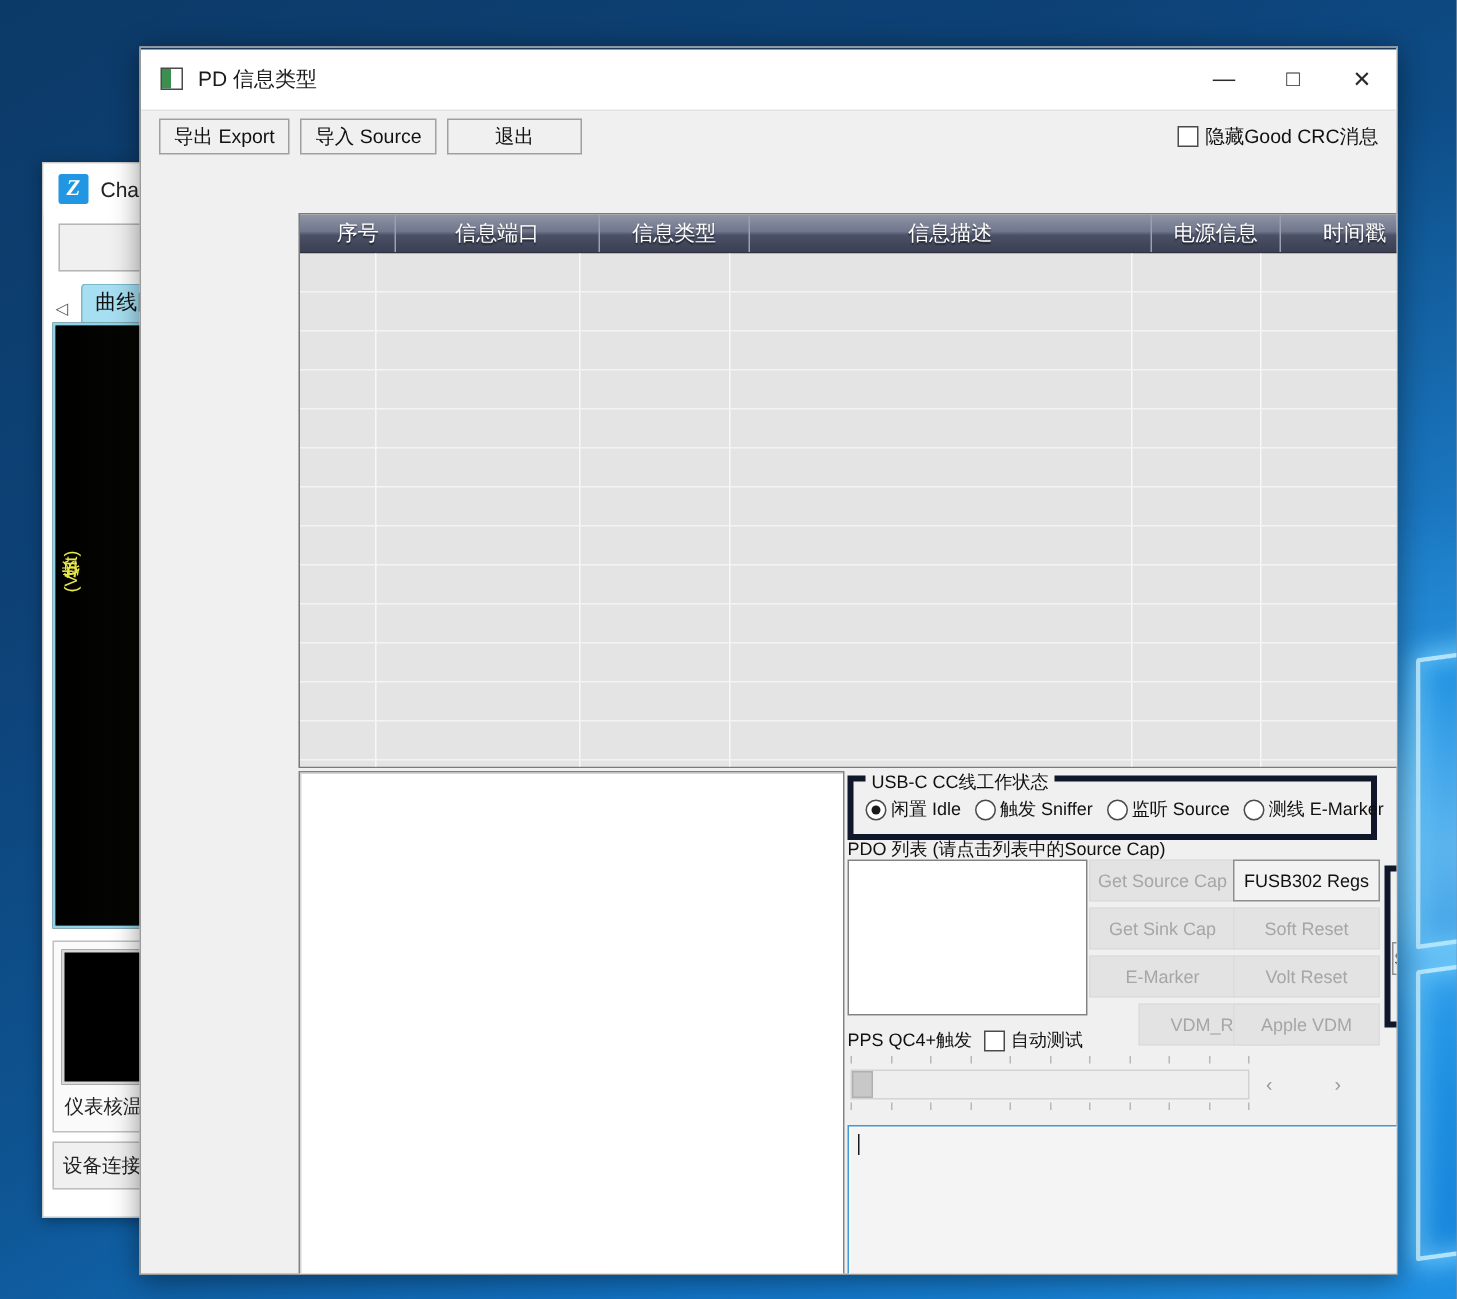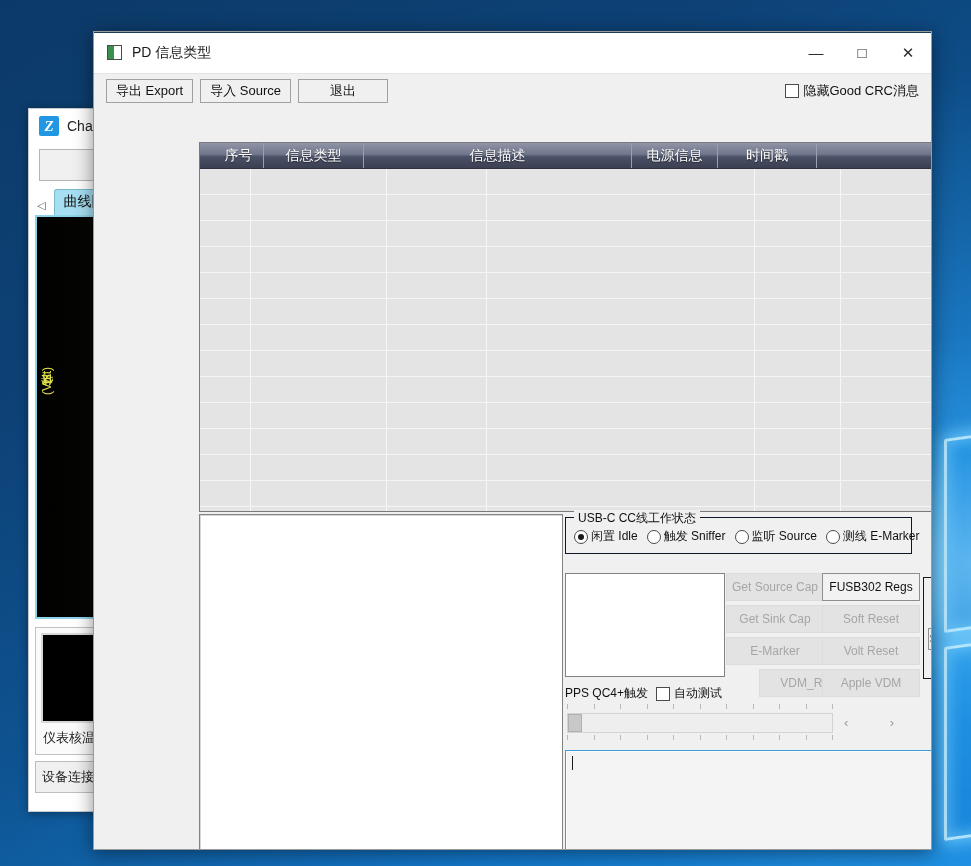--- a/index.html
+++ b/index.html
@@ -86,21 +86,21 @@
     text-shadow:0 1px 1px rgba(0,0,0,.55);}
   #pd-tbody{position:relative;height:343px;background:#e4e4e4;}
   .vline{position:absolute;top:0;bottom:0;width:1px;background:#f7f7f7;}
   .hline{position:absolute;left:0;right:0;height:1px;background:#f4f4f4;}
 
   
   #left-list{position:absolute;left:105px;top:482px;width:362px;height:358px;
     background:#fff;border:1px solid #828282;box-shadow:inset 1px 1px 0 #d6d6d6;}
 
   
-  .gbox{position:absolute;border:1px solid #0f172a;}
+  .gbox{position:absolute;border:4px solid #0f172a;}
   .gbox>.gtitle{position:absolute;top:-8px;left:8px;background:#f0f0f0;padding:0 4px;
     font-size:12px;color:#111;white-space:nowrap;}
 
   #cc-group{left:471px;top:485px;width:345px;height:35px;}
   #cc-radios{position:absolute;left:8px;top:10px;display:flex;gap:9px;align-items:center;}
   .radio-item{display:flex;align-items:center;gap:3px;font-size:12px;color:#111;white-space:nowrap;}
   .rdo{width:12px;height:12px;border:1px solid #4a4a4a;border-radius:50%;background:#fff;
     display:inline-block;position:relative;flex:0 0 auto;}
   .rdo.on::after{content:"";position:absolute;left:3px;top:3px;width:6px;height:6px;
     border-radius:50%;background:#1a1a1a;}
@@ -195,20 +195,21 @@
     <div class="tb-btn" style="min-width:70px">退出</div>
     <div id="hide-crc-wrap">
       <span class="cbx"></span>
       <span>隐藏Good CRC消息</span>
     </div>
   </div>
 
   <div id="pd-table">
     <div id="pd-thead">
         <div class="th" style="width: 50px; margin-left: 14px;">序号</div>
+        <div class="th" style="width: 136px;">信息端口</div>
         <div class="th" style="width: 100px;">信息类型</div>
         <div class="th" style="width: 268px;">信息描述</div>
         <div class="th" style="width: 86px;">电源信息</div>
         <div class="th" style="width: 99px;">时间戳</div>
       </div>
     <div id="pd-tbody">
         <div class="vline" style="left: 50px;"></div>
         <div class="vline" style="left: 186px;"></div>
         <div class="vline" style="left: 286px;"></div>
         <div class="vline" style="left: 554px;"></div>
@@ -246,20 +247,21 @@
           <span class="rdo"></span>
           <span>监听 Source</span>
         </div>
         <div class="radio-item">
           <span class="rdo"></span>
           <span>测线 E-Marker</span>
         </div>
       </div>
   </div>
 
+  <div id="pdo-label">PDO 列表 (请点击列表中的Source Cap)</div>
   <div id="pdo-list"></div>
 
   <div id="action-buttons">
       <div class="act-btn" style="left: 632px; top: 541px;">Get Source Cap</div>
       <div class="act-btn enabled" style="left: 728px; top: 541px;">FUSB302 Regs</div>
       <div class="act-btn" style="left: 632px; top: 573px;">Get Sink Cap</div>
       <div class="act-btn" style="left: 728px; top: 573px;">Soft Reset</div>
       <div class="act-btn" style="left: 632px; top: 605px;">E-Marker</div>
       <div class="act-btn" style="left: 728px; top: 605px;">Volt Reset</div>
       <div class="act-btn" style="left: 665px; top: 637px;">VDM_Req</div>

